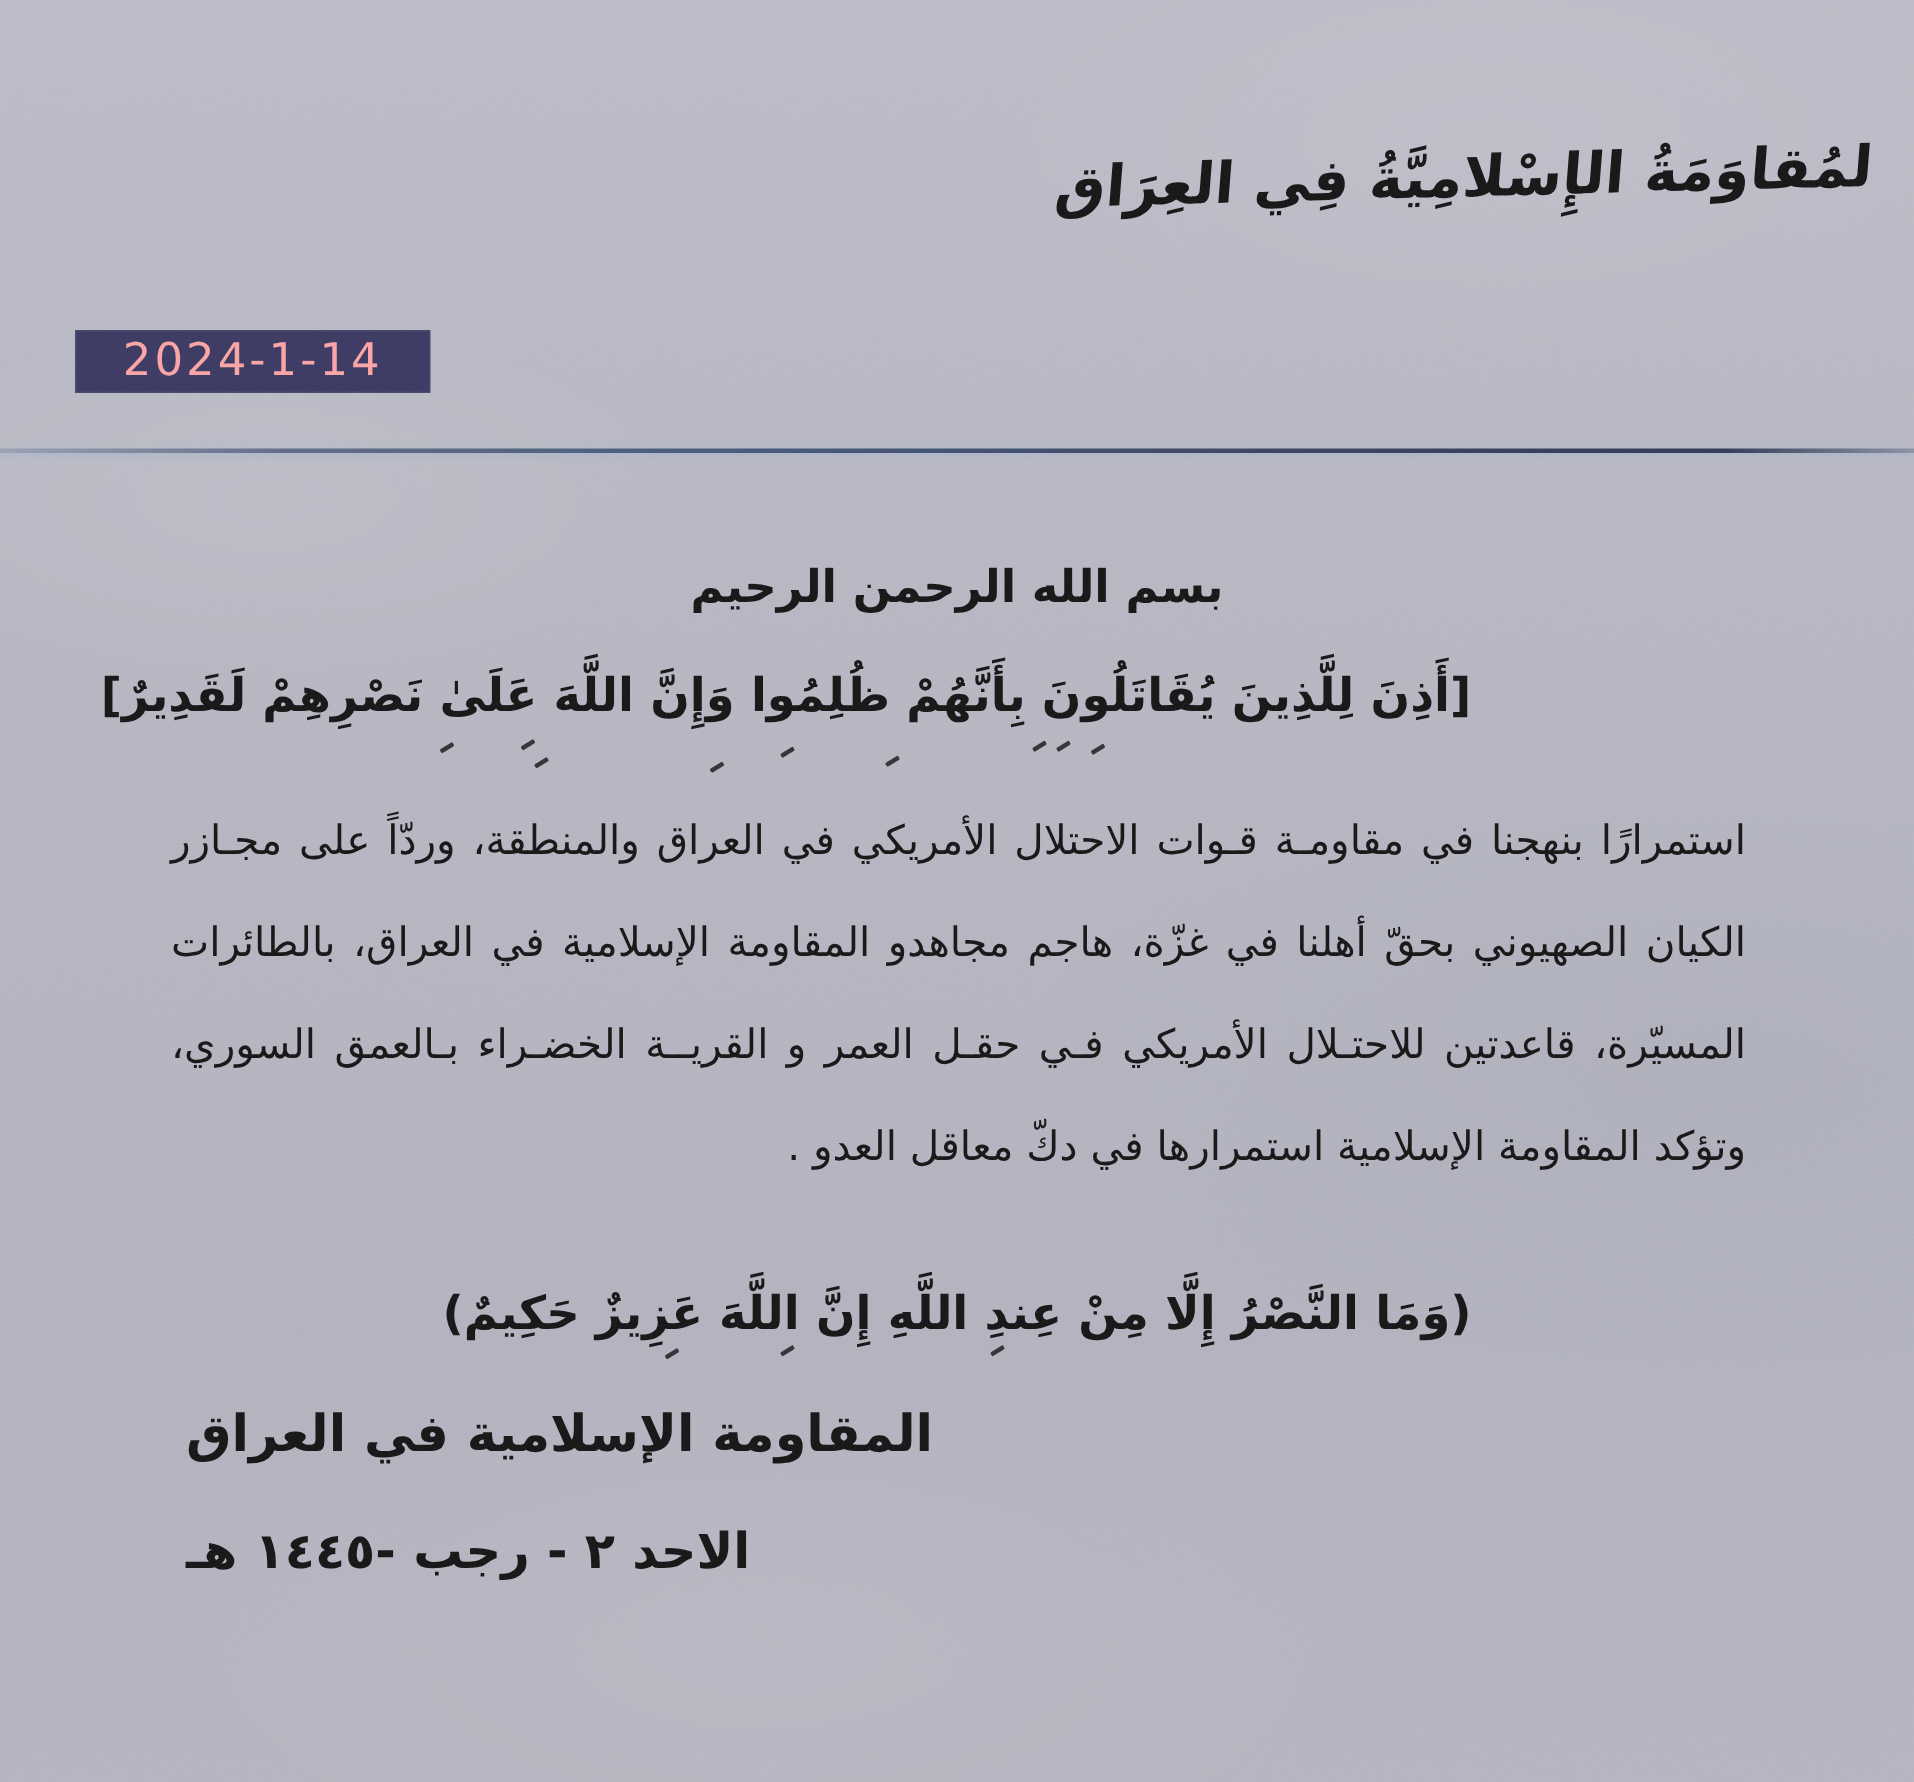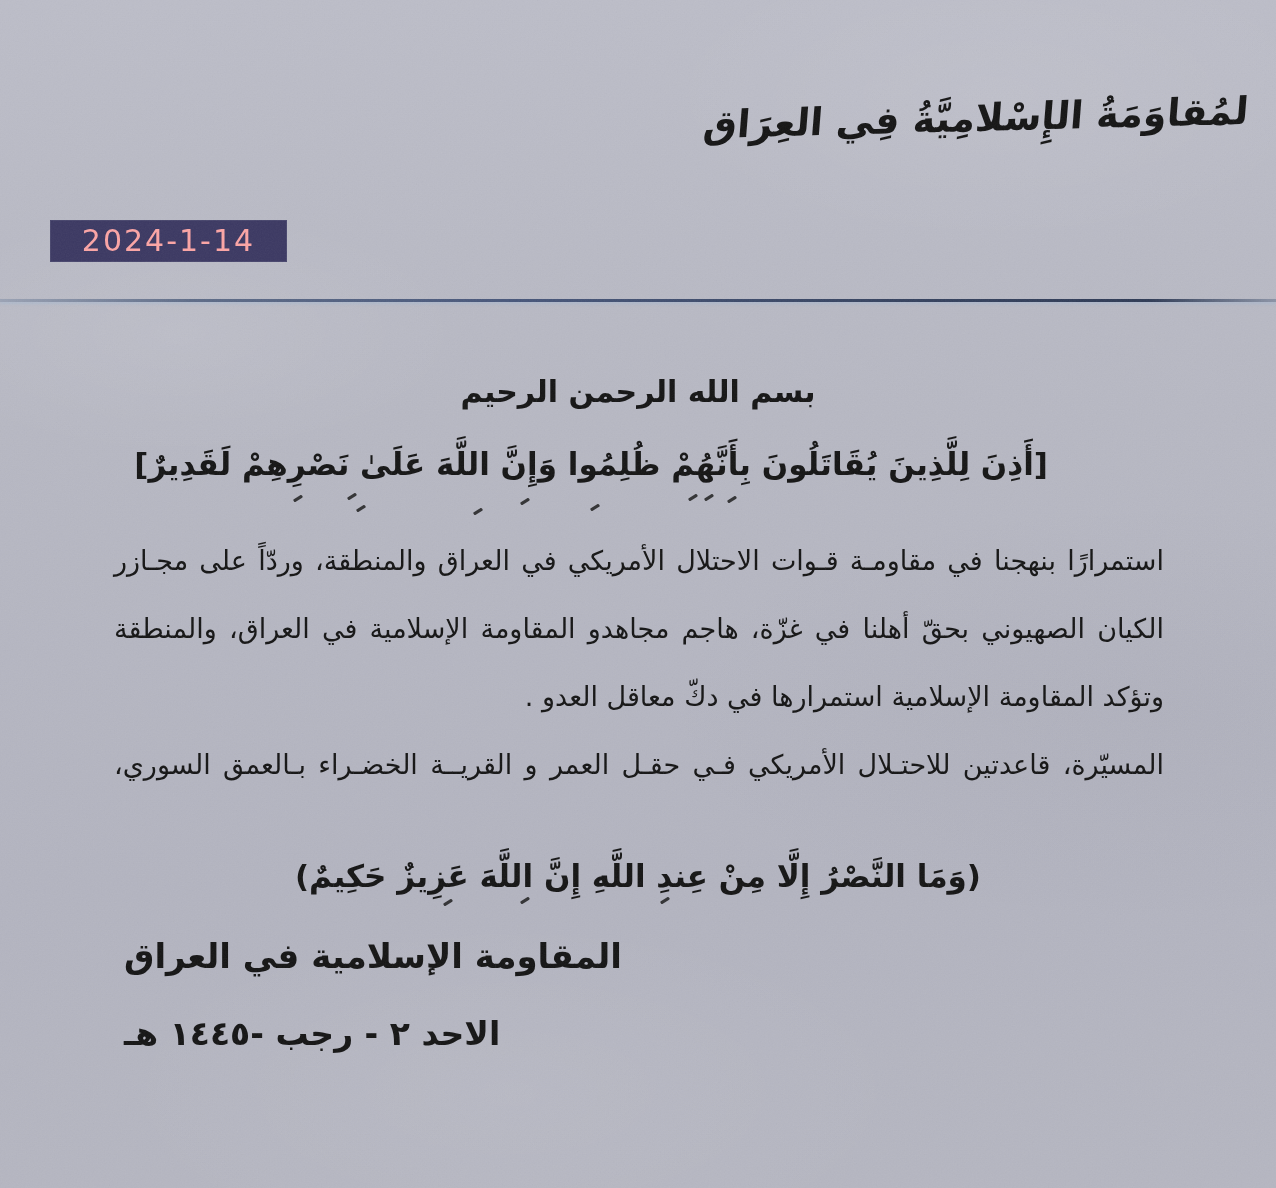--- a/index.html
+++ b/index.html
@@ -42,21 +42,21 @@
     background:linear-gradient(90deg,#9aa2b4 0%, #5d6b87 15%, #47567a 40%, #35425f 70%, #2e3a55 90%, #8b93a6 100%);
     box-shadow:0 2px 3px rgba(150,180,215,0.35);
   }
 
   .basmala{
     position:absolute;top:374px;left:0;width:1276px;
     text-align:center;font-size:30px;font-weight:bold;
   }
   .verse-top{
     position:absolute;top:438px;left:0;width:1048px;
-    font-size:31px;font-weight:bold;line-height:52px;
+    text-align:center;font-size:31px;font-weight:bold;line-height:52px;
   }
   .body-text{
     position:absolute;left:114px;top:536px;width:1050px;
     font-size:27px;font-weight:normal;
   }
   .bline{height:68px;line-height:50px;}
   .bline.just{text-align:justify;text-align-last:justify;}
   .bline.last{text-align:right;}
   .verse-bottom{
     position:absolute;top:850px;left:0;width:1276px;
@@ -98,23 +98,23 @@
   <span class="mark" style="left:356px;top:507px"></span>
   <span class="mark" style="left:473px;top:510px"></span>
   <span class="mark" style="left:520px;top:500px"></span>
   <span class="mark" style="left:590px;top:506px"></span>
   <span class="mark" style="left:688px;top:496px"></span>
   <span class="mark" style="left:704px;top:496px"></span>
   <span class="mark" style="left:727px;top:498px"></span>
 
   <div class="body-text" dir="rtl">
     <div class="bline just">استمرارًا بنهجنا في مقاومـة قـوات الاحتلال الأمريكي في العراق والمنطقة، وردّاً على مجـازر</div>
-    <div class="bline just">الكيان الصهيوني بحقّ أهلنا في غزّة، هاجم مجاهدو المقاومة الإسلامية في العراق، والمنطقة</div>
+    <div class="bline just">الكيان الصهيوني بحقّ أهلنا في غزّة، هاجم مجاهدو المقاومة الإسلامية في العراق، بالطائرات</div>
+    <div class="bline just">المسيّرة، قاعدتين للاحتـلال الأمريكي فـي حقـل العمر و القريــة الخضـراء بـالعمق السوري،</div>
     <div class="bline last">وتؤكد المقاومة الإسلامية استمرارها في دكّ معاقل العدو .</div>
-    <div class="bline just">المسيّرة، قاعدتين للاحتـلال الأمريكي فـي حقـل العمر و القريــة الخضـراء بـالعمق السوري،</div>
   </div>
 
   <div class="verse-bottom" dir="rtl">(وَمَا النَّصْرُ إِلَّا مِنْ عِندِ اللَّهِ  إِنَّ اللَّهَ عَزِيزٌ حَكِيمٌ)</div>
 
   <span class="mark" style="left:443px;top:901px"></span>
   <span class="mark" style="left:520px;top:899px"></span>
   <span class="mark" style="left:660px;top:899px"></span>
 
   <div class="sig-name" dir="rtl">المقاومة الإسلامية في العراق</div>
 

